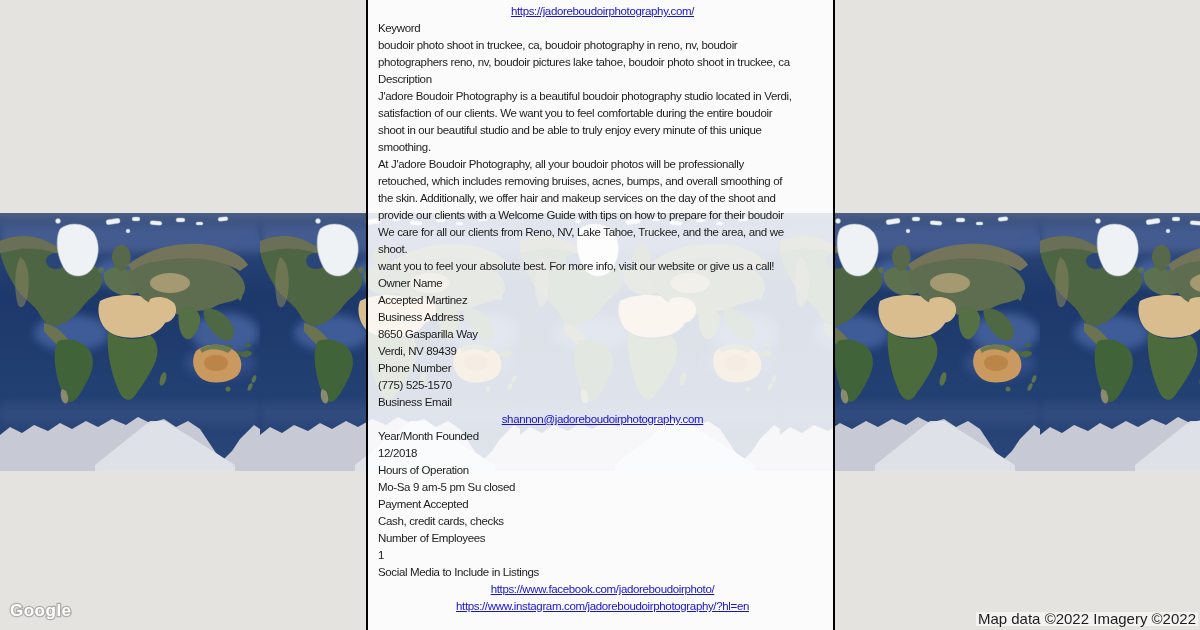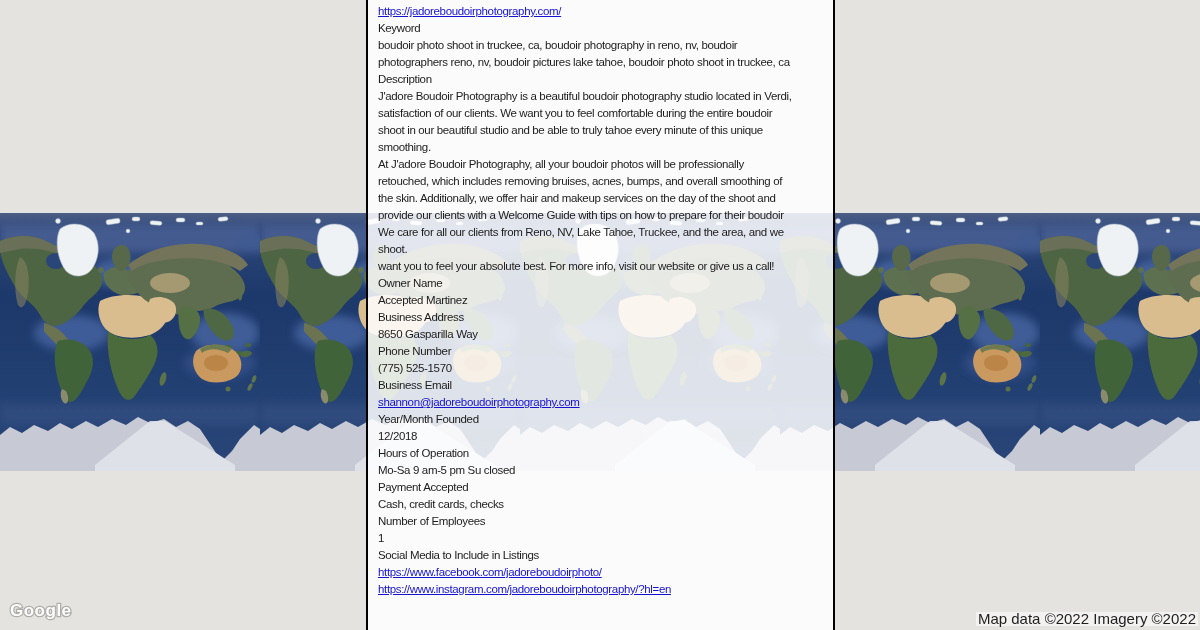--- a/index.html
+++ b/index.html
@@ -29,21 +29,21 @@
     border-right:2px solid var(--panel-border,#000);
     background:rgba(255,255,255,0.85);
     padding:3px 6px 0 10px;
     overflow:hidden;
   }
   .pline{
     display:block;height:17px;line-height:17px;
     font-size:11.5px;letter-spacing:-0.35px;white-space:nowrap;
     color:var(--panel-text,#1c1c1c);
   }
-  .plink{color:var(--link-color,#1512d0);cursor:pointer;}
+  .plink{color:var(--link-color,#1512d0);cursor:pointer;text-align:center;}
 
   
   .google-logo{position:absolute;left:8px;bottom:4px;cursor:pointer;}
 
   
   .attribution{
     position:absolute;right:2px;bottom:4px;
     font-size:15px;line-height:14px;color:#1f1f1f;
     background:rgba(255,255,255,0.55);
     padding:0 2px;white-space:nowrap;
@@ -155,33 +155,34 @@
 
   <div class="panel">
     <div>
         <a class="pline plink" href="#">https://jadoreboudoirphotography.com/</a>
         <div class="pline">Keyword</div>
         <div class="pline">boudoir photo shoot in truckee, ca, boudoir photography in reno, nv, boudoir</div>
         <div class="pline">photographers reno, nv, boudoir pictures lake tahoe, boudoir photo shoot in truckee, ca</div>
         <div class="pline">Description</div>
         <div class="pline">J'adore Boudoir Photography is a beautiful boudoir photography studio located in Verdi,</div>
         <div class="pline">satisfaction of our clients. We want you to feel comfortable during the entire boudoir</div>
-        <div class="pline">shoot in our beautiful studio and be able to truly tahoe every minute of this unique</div>
+        <div class="pline">shoot in our beautiful studio and be able to truly enjoy every minute of this unique</div>
         <div class="pline">smoothing.</div>
         <div class="pline">At J'adore Boudoir Photography, all your boudoir photos will be professionally</div>
         <div class="pline">retouched, which includes removing bruises, acnes, bumps, and overall smoothing of</div>
         <div class="pline">the skin. Additionally, we offer hair and makeup services on the day of the shoot and</div>
         <div class="pline">provide our clients with a Welcome Guide with tips on how to prepare for their boudoir</div>
         <div class="pline">We care for all our clients from Reno, NV, Lake Tahoe, Truckee, and the area, and we</div>
         <div class="pline">shoot.</div>
         <div class="pline">want you to feel your absolute best. For more info, visit our website or give us a call!</div>
         <div class="pline">Owner Name</div>
         <div class="pline">Accepted Martinez</div>
         <div class="pline">Business Address</div>
         <div class="pline">8650 Gasparilla Way</div>
+        <div class="pline">Verdi, NV 89439</div>
         <div class="pline">Phone Number</div>
         <div class="pline">(775) 525-1570</div>
         <div class="pline">Business Email</div>
         <a class="pline plink" href="#">shannon@jadoreboudoirphotography.com</a>
         <div class="pline">Year/Month Founded</div>
         <div class="pline">12/2018</div>
         <div class="pline">Hours of Operation</div>
         <div class="pline">Mo-Sa 9 am-5 pm Su closed</div>
         <div class="pline">Payment Accepted</div>
         <div class="pline">Cash, credit cards, checks</div>

